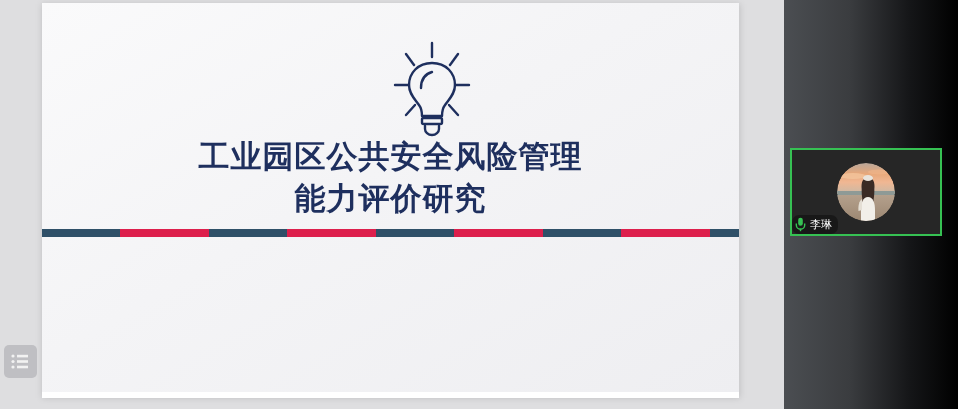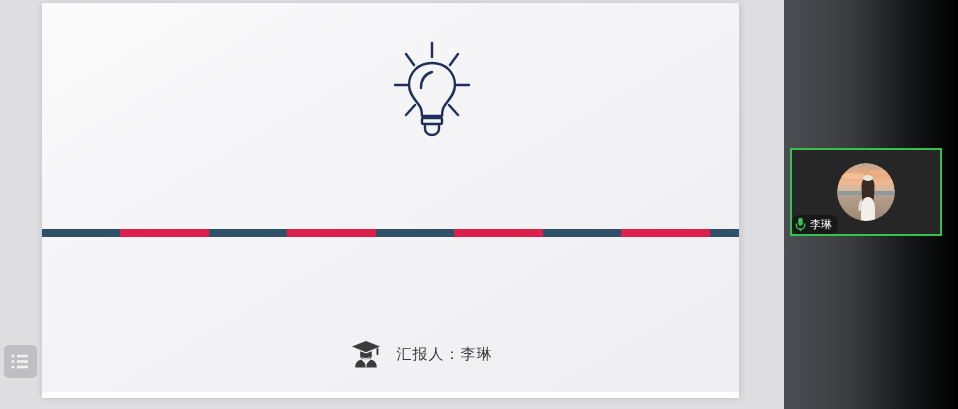--- a/index.html
+++ b/index.html
@@ -220,49 +220,35 @@
 
           <path d="M43 22 C29 22 20 32 20 44 C20 53 26 58 30 64 C33 68 33 72 33 75 L53 75 C53 72 53 68 56 64 C60 58 66 53 66 44 C66 32 57 22 43 22 Z"></path>
 
           <path d="M32 47 C32 38 36 33 43 31"></path>
 
           <rect x="33" y="77" width="20" height="6" rx="1.5"></rect>
           <path d="M36 85 L36 88 C36 91 39 94 43 94 C47 94 50 91 50 88 L50 85"></path>
         </svg>
       </div>
 
+      <div class="slide-title">工业园区公共安全风险管理
+能力评价研究</div>
 
       <div class="divider-wrap">
         <div class="seg teal" style="width:78px"></div>
         <div class="seg red" style="width:89px"></div>
         <div class="seg teal" style="width:78px"></div>
         <div class="seg red" style="width:89px"></div>
         <div class="seg teal" style="width:78px"></div>
         <div class="seg red" style="width:89px"></div>
         <div class="seg teal" style="width:78px"></div>
         <div class="seg red" style="width:89px"></div>
         <div class="seg teal" style="width:29px"></div>
       </div>
 
-      <div class="presenter">
-        <div class="presenter-inner">
-          <span class="grad-icon">
-            <svg viewBox="0 0 30 30" fill="#3b3b3b">
-              <path d="M15 2 L1 7.6 L15 13.2 L29 7.6 Z"></path>
-              <path d="M25.5 9.6 L25.5 15.5 A1.2 1.2 0 0 0 27.4 15.5 L27.4 8.8 Z"></path>
-              <path d="M15 15.2 C11.5 15.2 8.8 13.6 8.8 13.6 L8.8 17.2 C8.8 19.2 11.6 20.6 15 20.6 C18.4 20.6 21.2 19.2 21.2 17.2 L21.2 13.6 C21.2 13.6 18.5 15.2 15 15.2 Z" fill="#ffffff"></path>
-              <path d="M15 14.6 L9.2 12.3 L9.2 17.2 C9.2 19 11.8 20.3 15 20.3 C18.2 20.3 20.8 19 20.8 17.2 L20.8 12.3 Z" fill="#3b3b3b"></path>
-              <path d="M11.3 18.2 C11.3 18.2 12.8 19.6 15 19.6 C17.2 19.6 18.7 18.2 18.7 18.2" stroke="#ffffff" stroke-width="1" fill="none"></path>
-              <path d="M10.2 20.4 C6.4 21.6 4.2 23.8 4.2 28.6 L25.8 28.6 C25.8 23.8 23.6 21.6 19.8 20.4 L15 25.2 Z"></path>
-              <path d="M14.2 21.6 L15 22.6 L15.8 21.6 L15.4 28.6 L14.6 28.6 Z" fill="#ffffff"></path>
-            </svg>
-          </span>
-          <span class="presenter-text">汇报人：李琳</span>
-        </div>
-      </div>
 
     </div>
 
     <div class="slide-bottom-strip"></div>
 
     <div class="panel-toggle">
       <svg viewBox="0 0 19 15">
         <circle cx="2" cy="2" r="1.6" fill="#f2f2f2"></circle>
         <rect x="6" y="0.8" width="11" height="2.6" fill="#f2f2f2"></rect>
         <circle cx="2" cy="7.5" r="1.6" fill="#f2f2f2"></circle>

